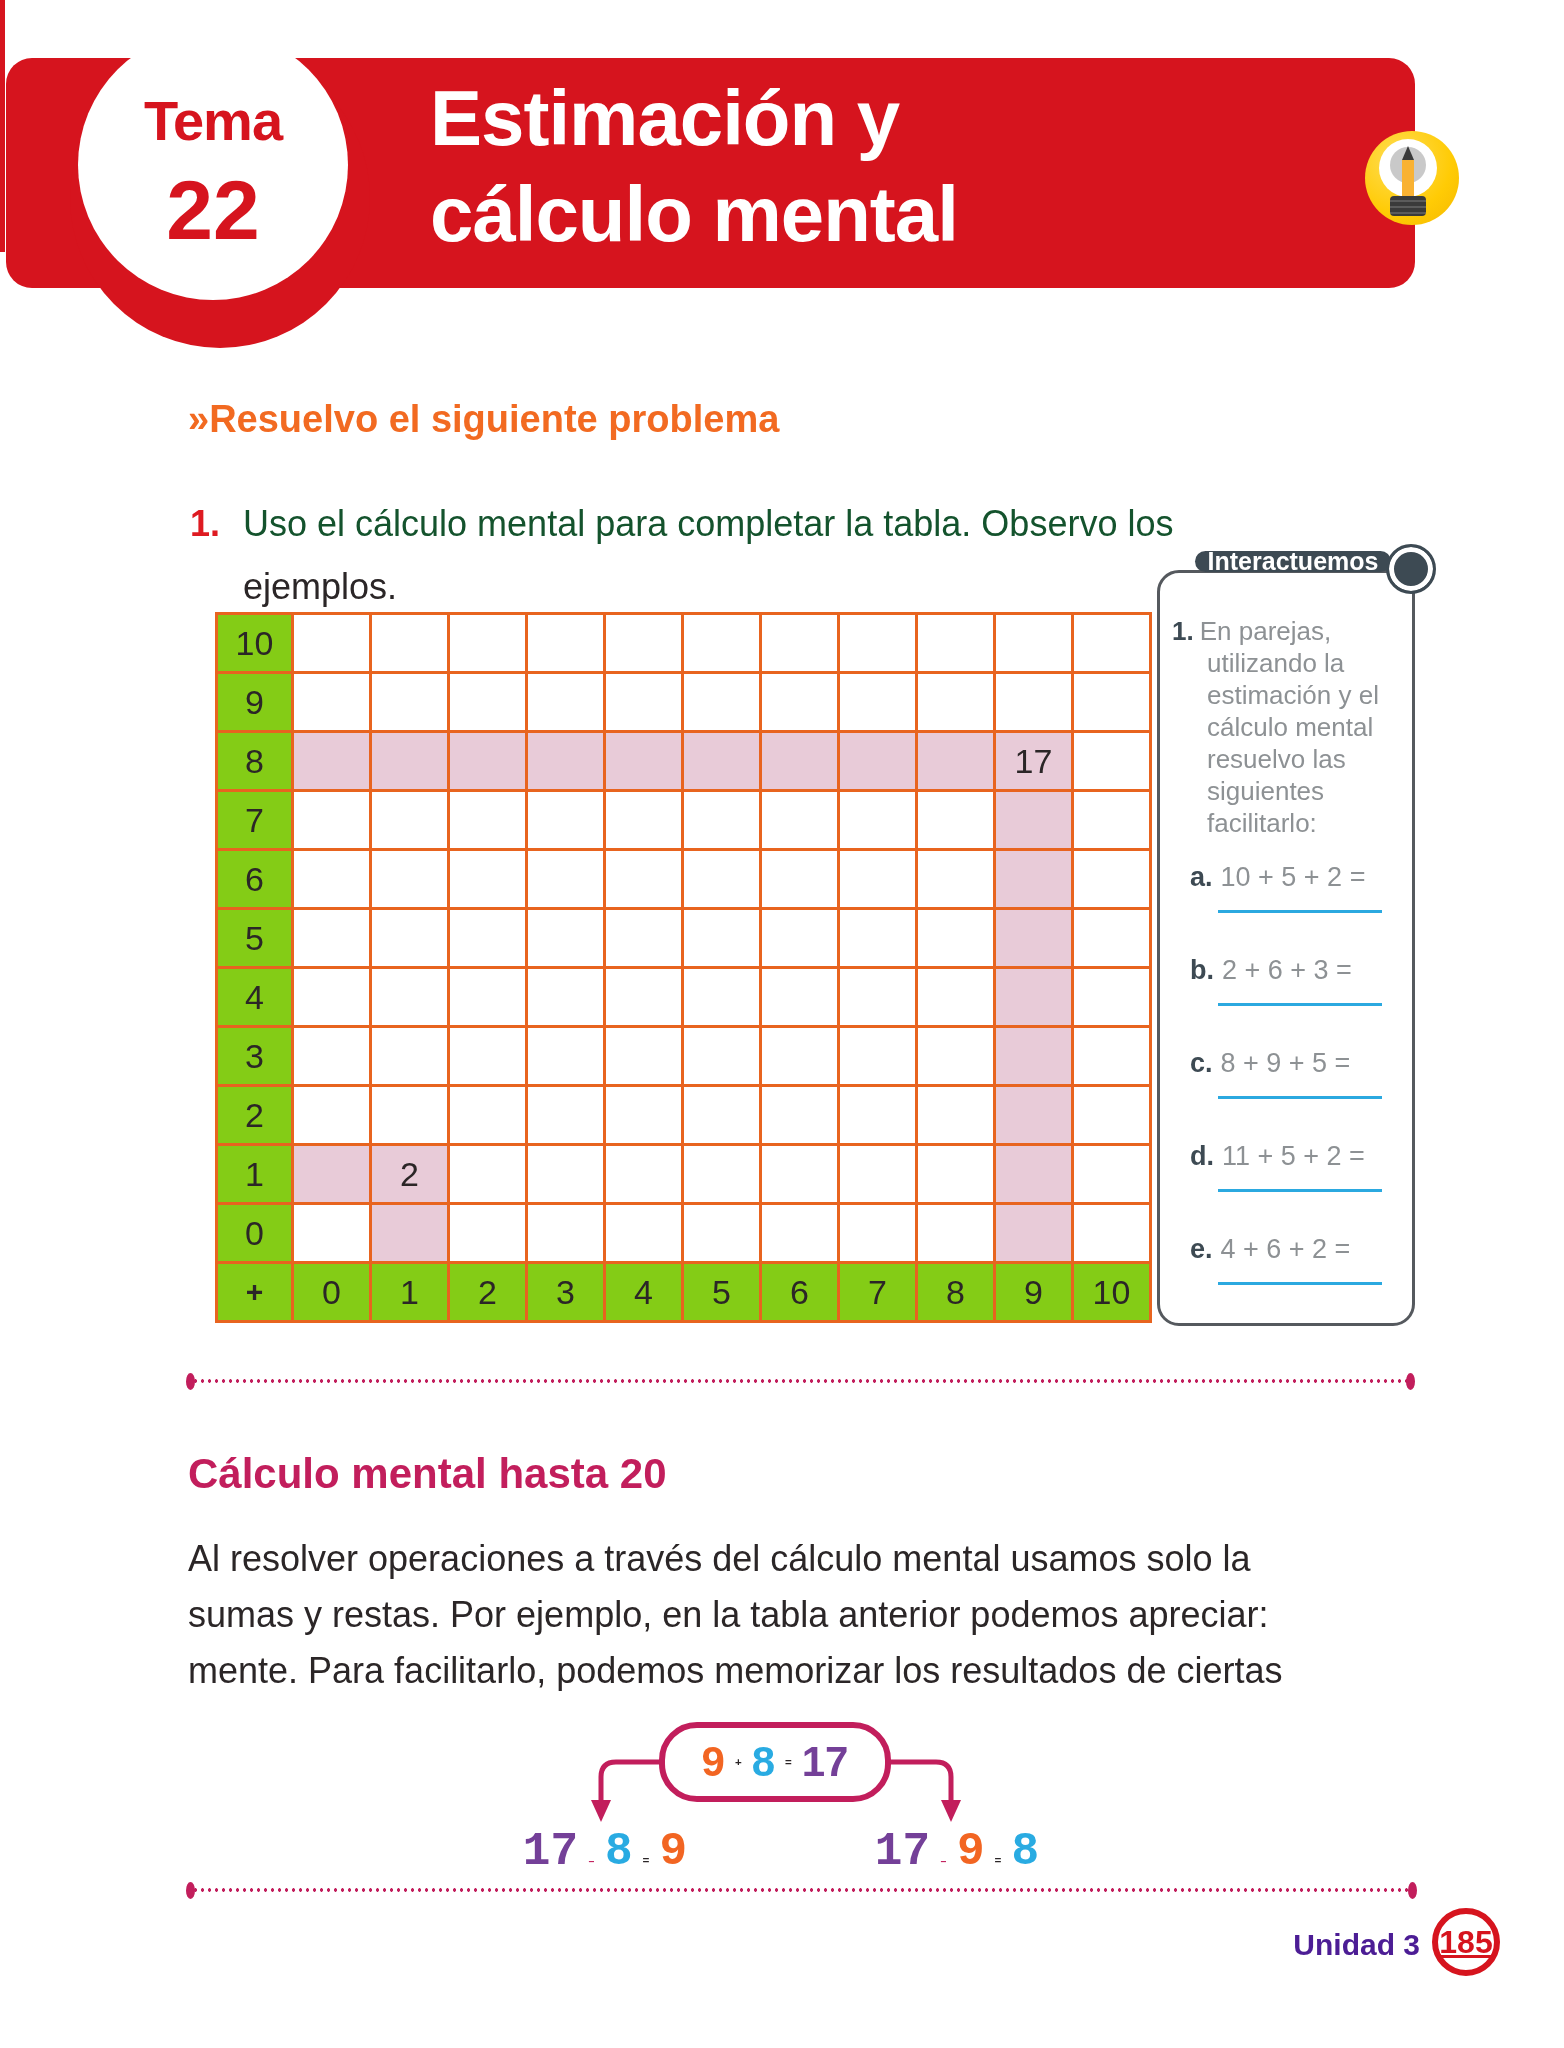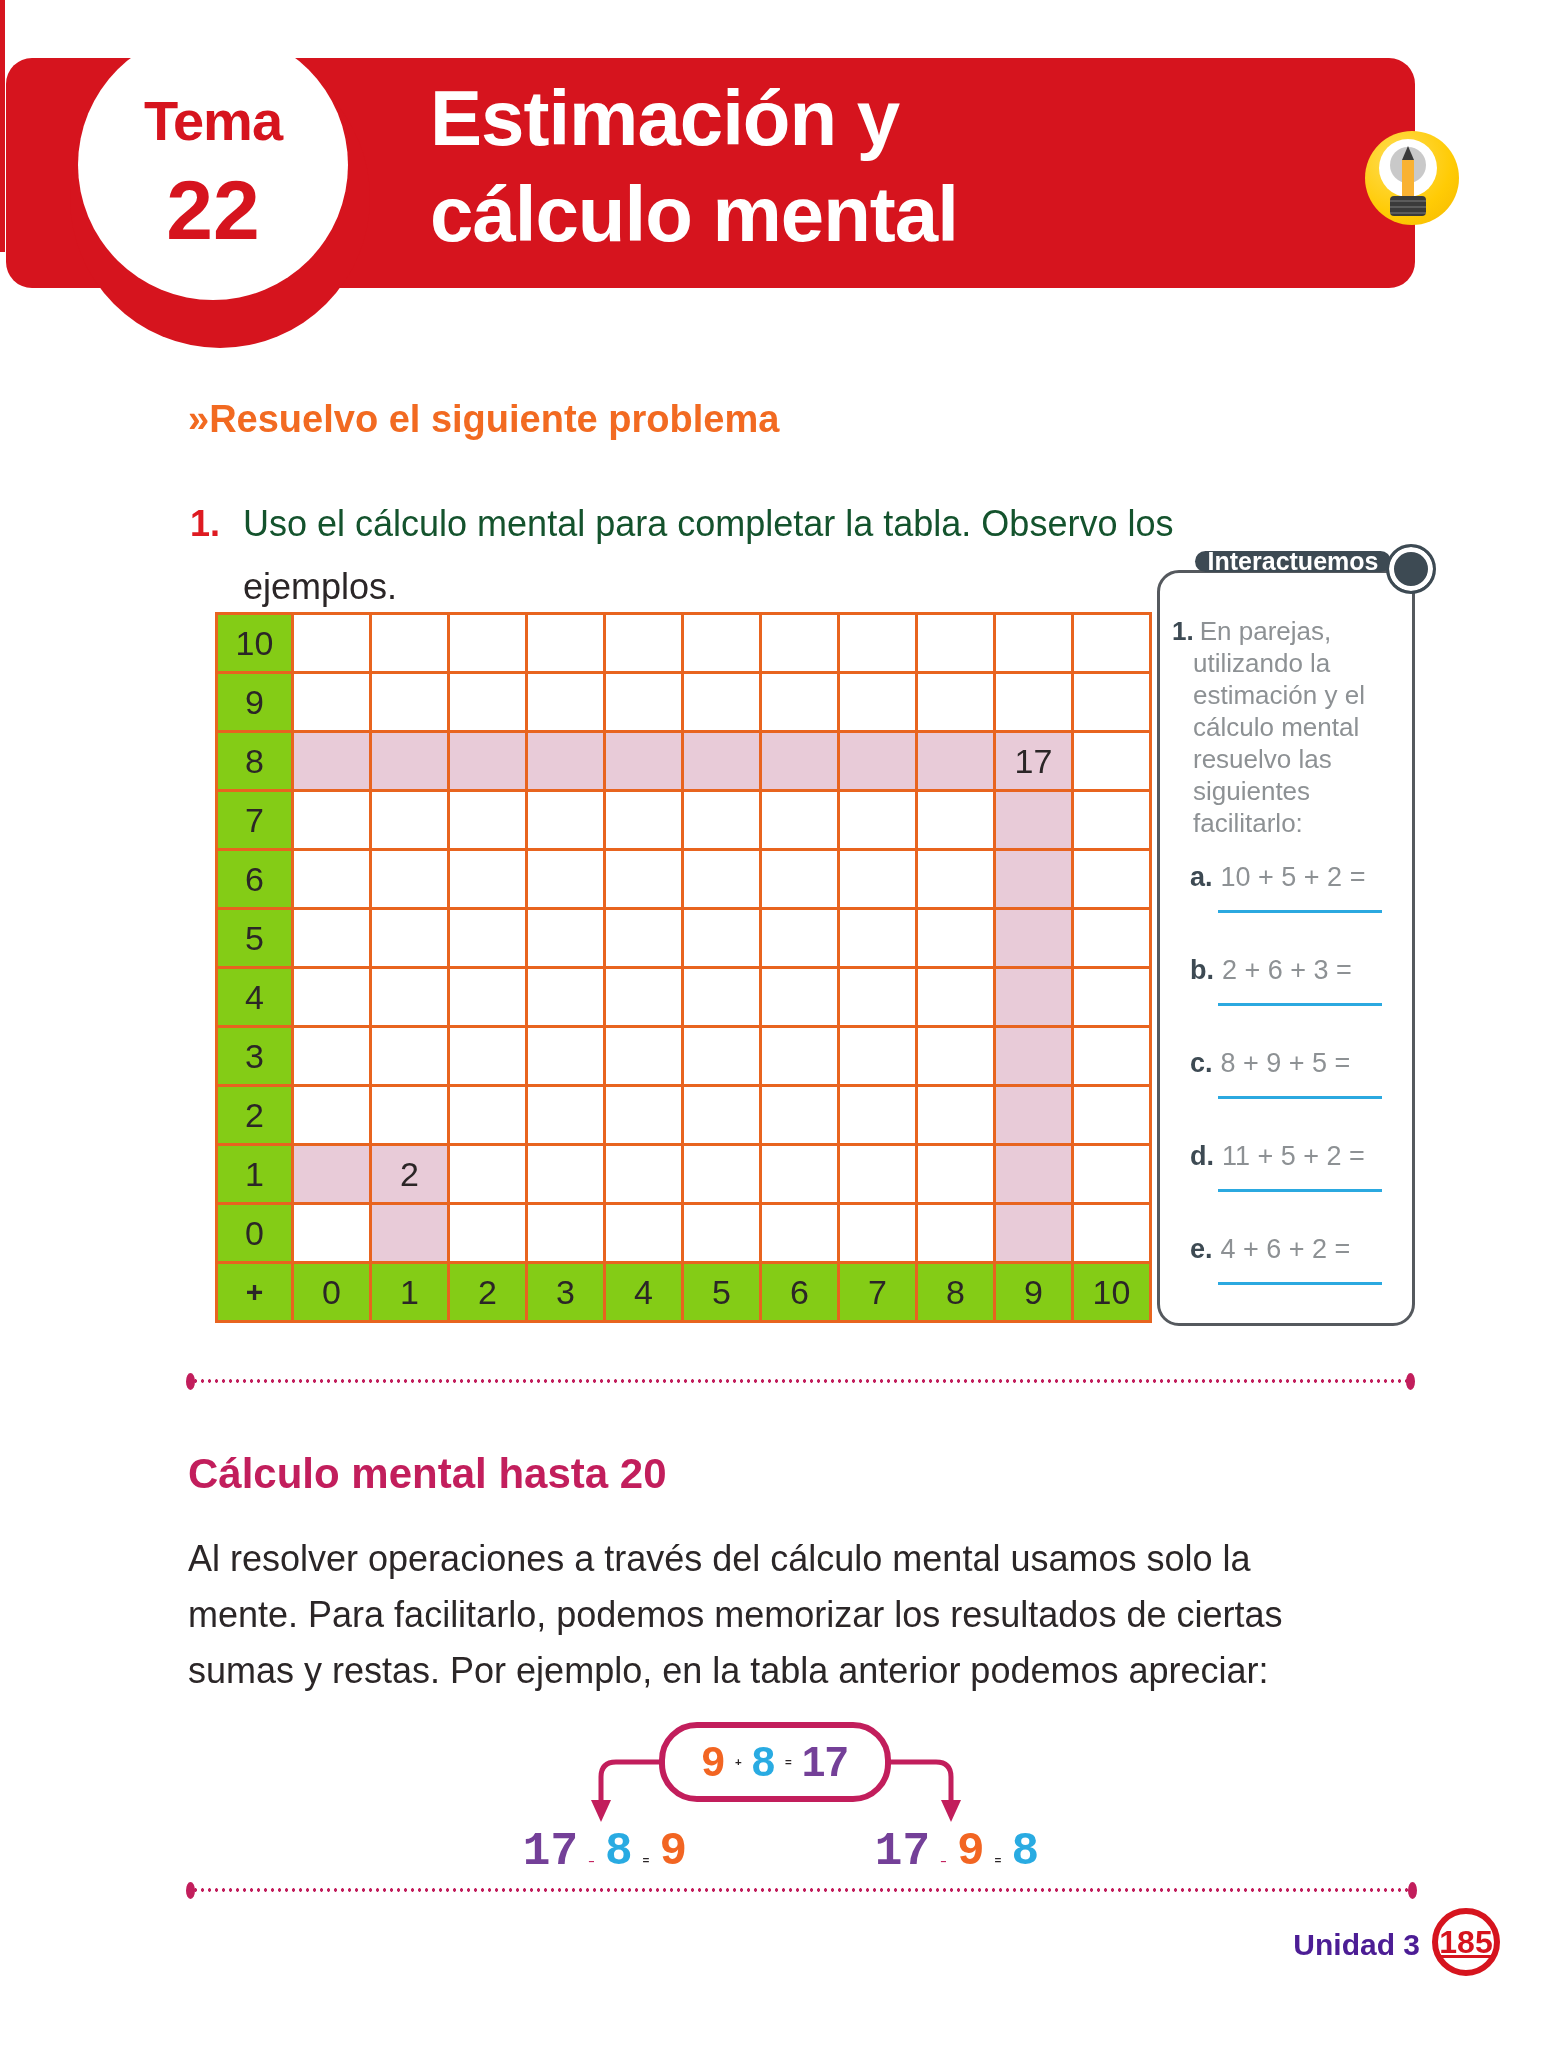--- a/index.html
+++ b/index.html
@@ -48,21 +48,21 @@
   .panel{position:absolute;left:1157px;top:570px;width:258px;height:756px;background:#fff;
          border:3px solid #55595E;border-radius:22px;box-sizing:border-box;}
   .panel-pill{position:absolute;left:1195px;top:551px;width:196px;height:21px;background:#3D4A53;
               border-radius:19px;color:#fff;font-size:25px;font-weight:bold;display:flex;
               align-items:center;justify-content:center;z-index:3;}
   .panel-circle{position:absolute;left:1386px;top:544px;width:50px;height:50px;border-radius:50%;
                 background:#3D4A53;box-shadow:inset 0 0 0 5px #fff,0 0 0 0 #3D4A53;border:3px solid #3D4A53;
                 box-sizing:border-box;z-index:4;}
   .instruction{position:absolute;left:1172px;top:615px;width:230px;font-size:26px;line-height:32px;color:#8D9194;}
   .instruction .num{font-weight:bold;color:#3D4A53;margin-right:6px;}
-  .instruction .iline{margin-left:21px;}
+  .instruction .iline{margin-left:35px;}
   .instruction .iline.first{margin-left:0;}
   .exercise{position:absolute;left:1190px;width:220px;font-size:27px;color:#8D9194;}
   .exercise .letter{font-weight:bold;color:#3D4A53;margin-right:8px;}
   .answer-line{position:absolute;left:1218px;width:164px;height:3px;background:#2BA9E0;}
 
   
   .dotline{position:absolute;height:4px;background-image:radial-gradient(circle,#C21E5C 1.6px,transparent 1.9px);
            background-size:7px 4px;background-repeat:repeat-x;}
   .dotend{position:absolute;width:9px;height:17px;border-radius:50%;background:#C21E5C;}
   .conoz-pill{position:absolute;left:612px;top:1339px;width:388px;height:82px;background:#fff;
@@ -320,22 +320,22 @@
       <div class="answer-line" style="top: 1282px;"></div>
     </div>
 
   <div class="dotline" style="left:192px;top:1379px;width:1216px;"></div>
   <div class="dotend" style="left:186px;top:1373px;"></div>
   <div class="dotend" style="left:1406px;top:1373px;"></div>
 
   <div class="lesson-heading">Cálculo mental hasta 20</div>
   <div class="paragraph" id="paragraph-box">
       <div class="pline">Al resolver operaciones a través del cálculo mental usamos  solo la</div>
+      <div class="pline">sumas y restas. Por ejemplo, en la tabla anterior podemos apreciar:</div>
       <div class="pline">mente. Para facilitarlo, podemos memorizar los resultados de ciertas</div>
-      <div class="pline">sumas y restas. Por ejemplo, en la tabla anterior podemos apreciar:</div>
     </div>
 
   <svg class="arrows-svg" width="1564" height="210">
     <path d="M 660 72 H 616 Q 601 72 601 87 V 112" fill="none" stroke="#C21E5C" stroke-width="5"></path>
     <polygon points="591,110 611,110 601,132" fill="#C21E5C"></polygon>
     <path d="M 890 72 H 936 Q 951 72 951 87 V 112" fill="none" stroke="#C21E5C" stroke-width="5"></path>
     <polygon points="941,110 961,110 951,132" fill="#C21E5C"></polygon>
   </svg>
   <div class="sum-pill" id="fact-sum">
       <span class="c-orange">9</span>

